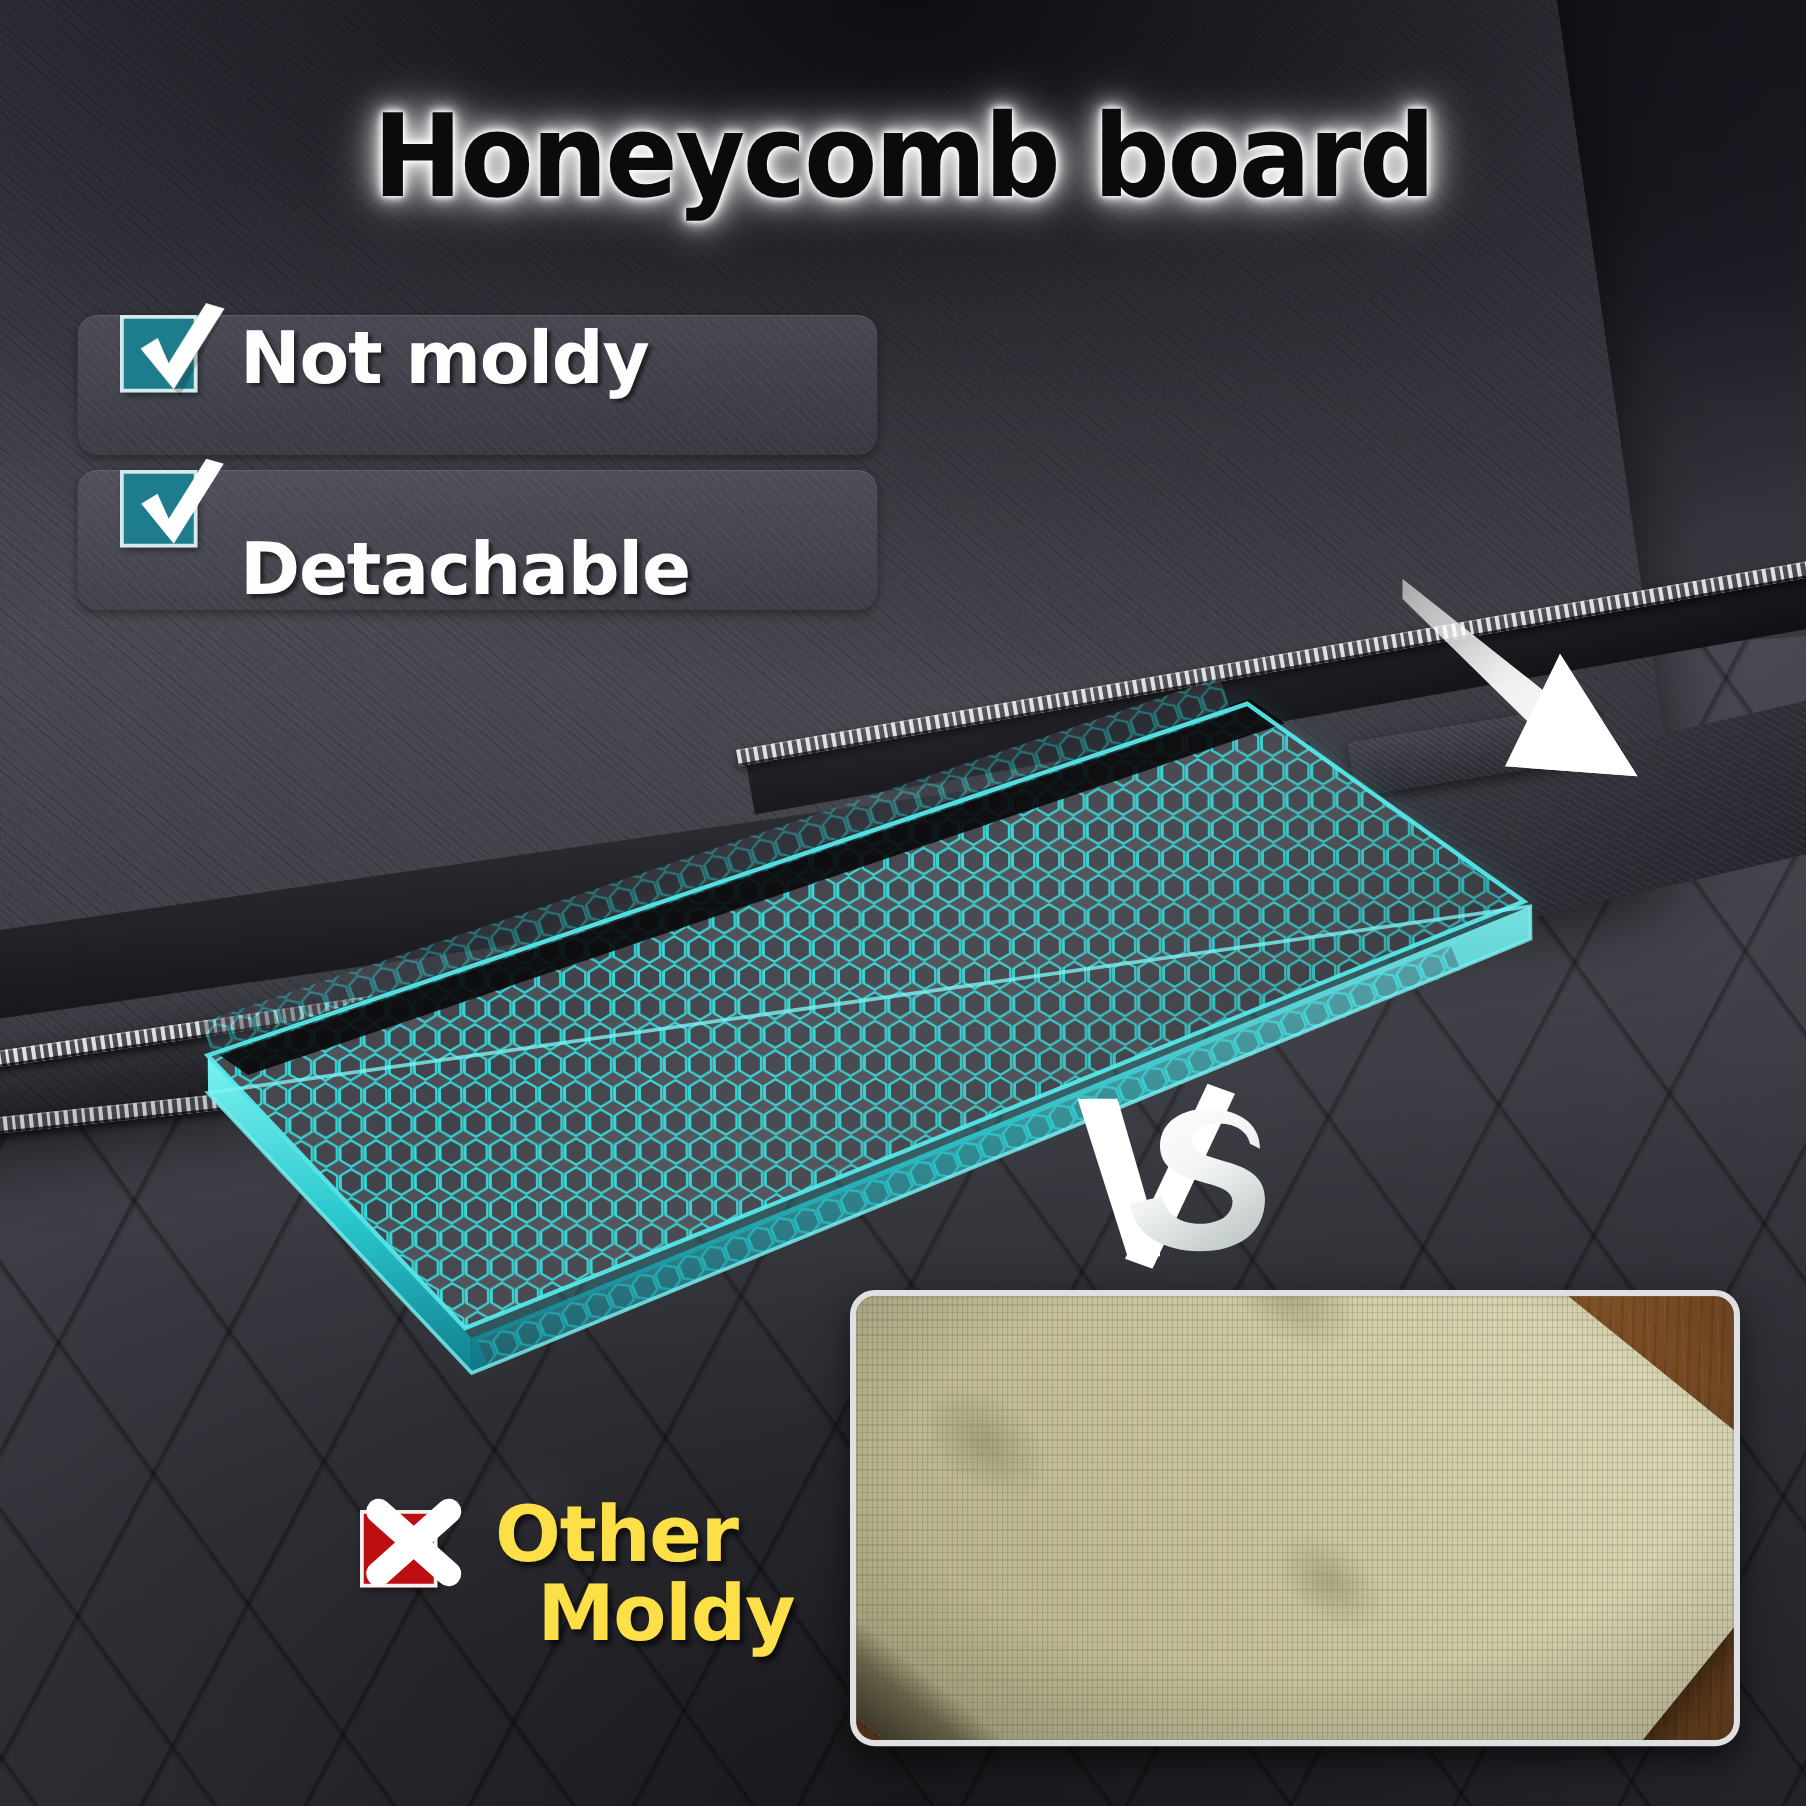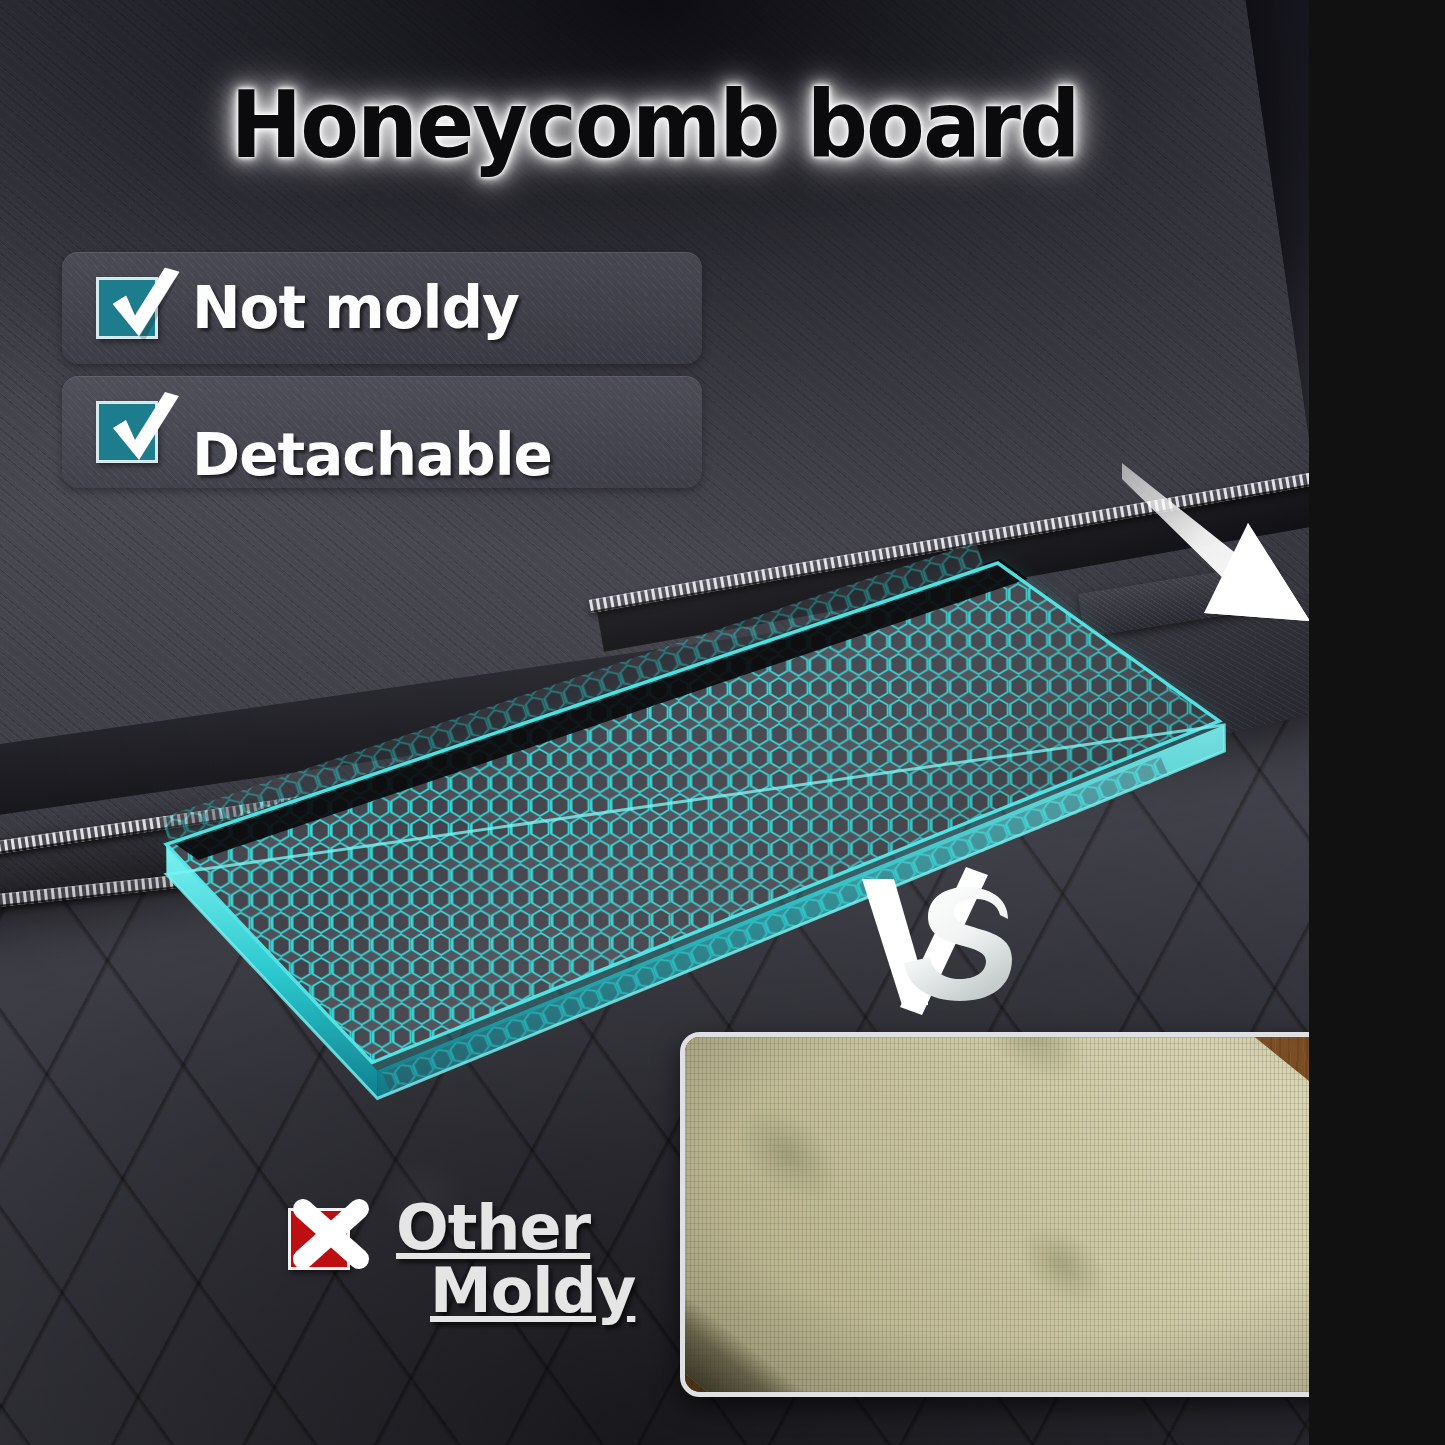--- a/index.html
+++ b/index.html
@@ -1,20 +1,20 @@
 <!DOCTYPE html>
 <html><head>
 <meta charset="utf-8">
 <style>
   * { margin:0; padding:0; box-sizing:border-box; }
   html,body { background:#111; }
 
   #stage {
     position:relative;
-    width:1309px; height:1445px;
+    width:1445px; height:1445px;
     overflow:hidden;
     font-family:"Liberation Sans", sans-serif;
     background:#1e1e26;
     padding-left:28px;
   }
 
   
   .bg-base{
     position:absolute; inset:0;
     background:
@@ -153,21 +153,21 @@
        0 0 52px rgba(255,255,255,.45);
   }
 
   
   .features{
     position:absolute; left:62px; top:252px; width:640px;
     display:flex; flex-direction:column; gap:12px;
   }
   .feature{
     position:relative;
-    display:flex; align-items:center;
+    display:flex; 
     height:112px;
     padding-left:34px;
     border-radius:16px;
     background:
       repeating-linear-gradient(48deg, rgba(255,255,255,0.045) 0px, rgba(255,255,255,0.045) 1px, rgba(0,0,0,0) 1px, rgba(0,0,0,0) 6px),
       linear-gradient(180deg, rgba(92,92,104,.58), rgba(60,60,70,.52));
     box-shadow: inset 0 1px 0 rgba(255,255,255,.09), 0 3px 8px rgba(0,0,0,.35);
     overflow:visible;
   }
   .chk{
@@ -200,28 +200,27 @@
   .xbox{
     position:absolute; left:0; top:12px;
     width:62px; height:62px;
     background:#bd0f11;
     border:3px solid #f2f2f2;
     box-shadow:2px 3px 6px rgba(0,0,0,.5);
   }
   .xbox svg{ position:absolute; left:-14px; top:-26px; width:105px; height:105px; overflow:visible; }
   .other-txt{
     margin-left:108px;
-    color:#e5e5e5;
+    color:#fde047;
     font-family:"DejaVu Sans", sans-serif;
     font-weight:bold;
     font-size:62px;
     line-height:1.02;
     letter-spacing:-1px;
     text-shadow:3px 4px 4px rgba(0,0,0,.6);
-    text-decoration:underline;
   }
   .other-txt .l2{ display:block; padding-left:34px; }
 
   
   .inset{
     position:absolute; left:680px; top:1032px; width:712px; height:365px;
     border-radius:20px;
     border:5px solid #dfe0e2;
     overflow:hidden;
     box-shadow:0 10px 26px rgba(0,0,0,.6);

